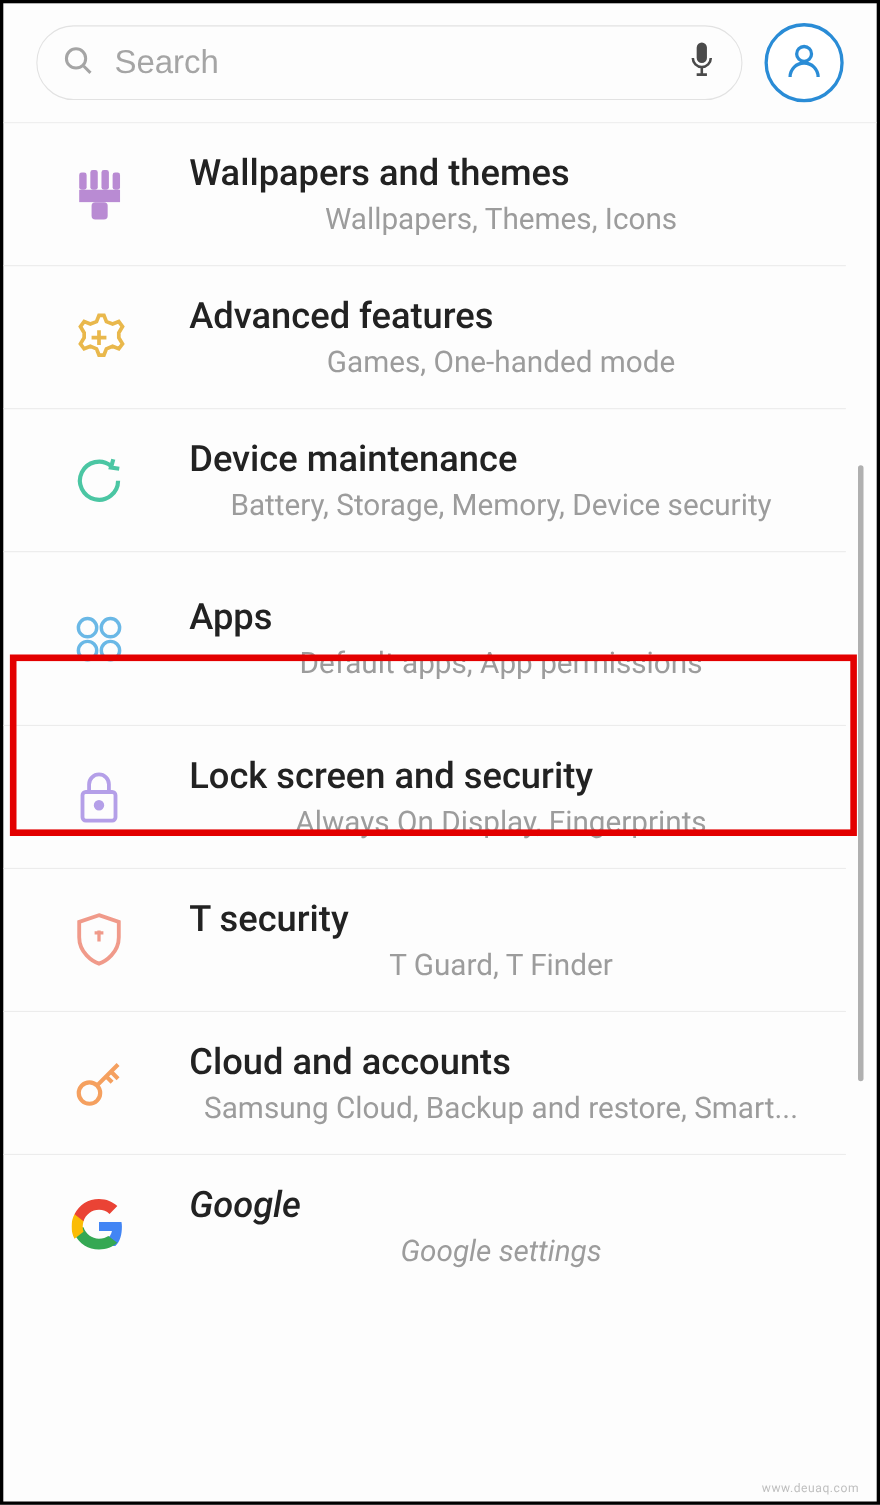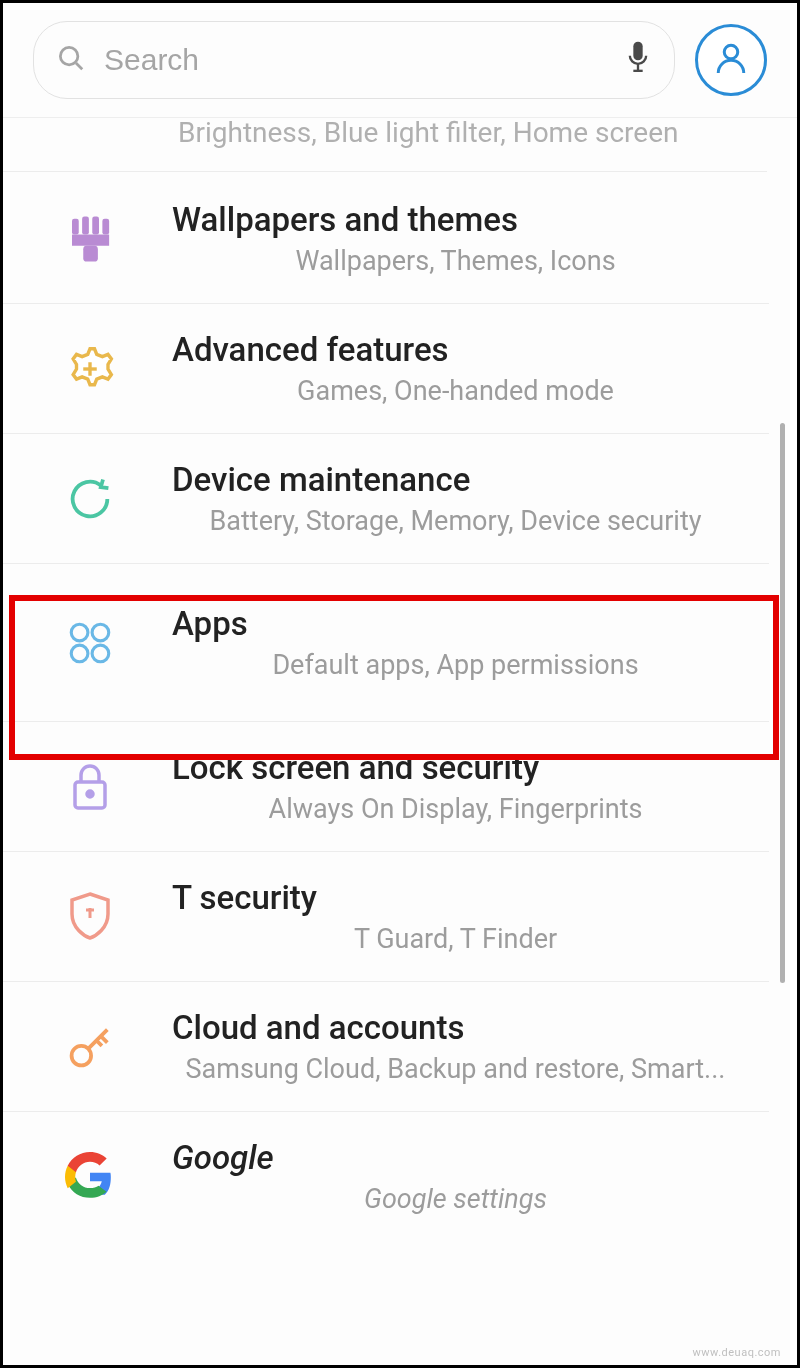--- a/index.html
+++ b/index.html
@@ -16,21 +16,21 @@
     display: flex;
     align-items: center;
     padding: 18px 30px 18px 30px;
     gap: 20px;
     border-bottom: 1px solid #eee;
   }
   .search-bar {
     flex: 1;
     display: flex;
     align-items: center;
-    height: 78px;
+    height: 68px;
     border: 1px solid #e2e2e2;
     border-radius: 34px;
     padding: 0 22px;
     background: #fdfdfd;
     gap: 18px;
   }
   .search-bar input {
     flex: 1;
     border: none;
     outline: none;
@@ -149,21 +149,20 @@
       <svg width="36" height="36" viewBox="0 0 24 24" fill="none" stroke="currentColor" stroke-width="2">
         <circle cx="12" cy="8" r="4.5"></circle>
         <path d="M3.5 22 a8.5 8.5 0 0 1 17 0"></path>
       </svg>
     </span>
   </div>
 </div>
 
 <div class="list">
 
-  <div class="partial">Brightness, Blue light filter, Home screen</div>
 
   <div class="item">
     <div class="icon-wrap">
       <svg width="54" height="54" viewBox="0 0 48 48">
         <rect x="8" y="6" width="6" height="14" rx="2" fill="#b98bd3"></rect>
         <rect x="17" y="4" width="6" height="16" rx="2" fill="#b98bd3"></rect>
         <rect x="26" y="4" width="6" height="16" rx="2" fill="#b98bd3"></rect>
         <rect x="35" y="6" width="6" height="14" rx="2" fill="#b98bd3"></rect>
         <rect x="8" y="20" width="33" height="10" fill="#b98bd3"></rect>
         <rect x="18" y="30" width="13" height="14" rx="3" fill="#b98bd3"></rect>

